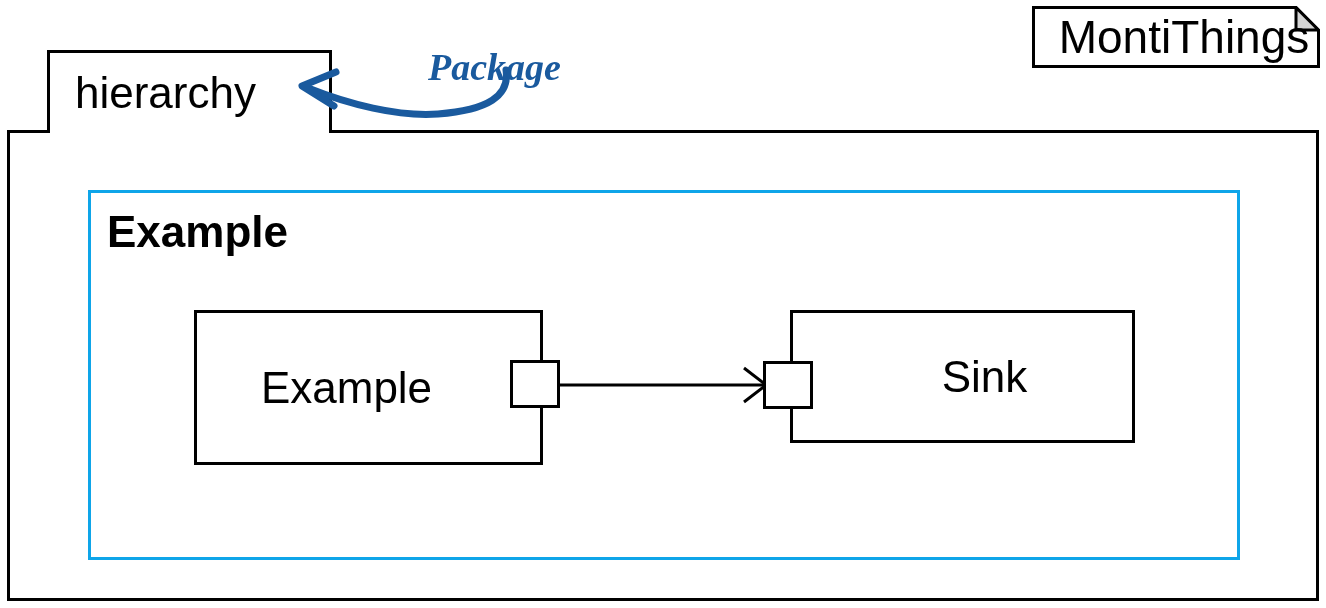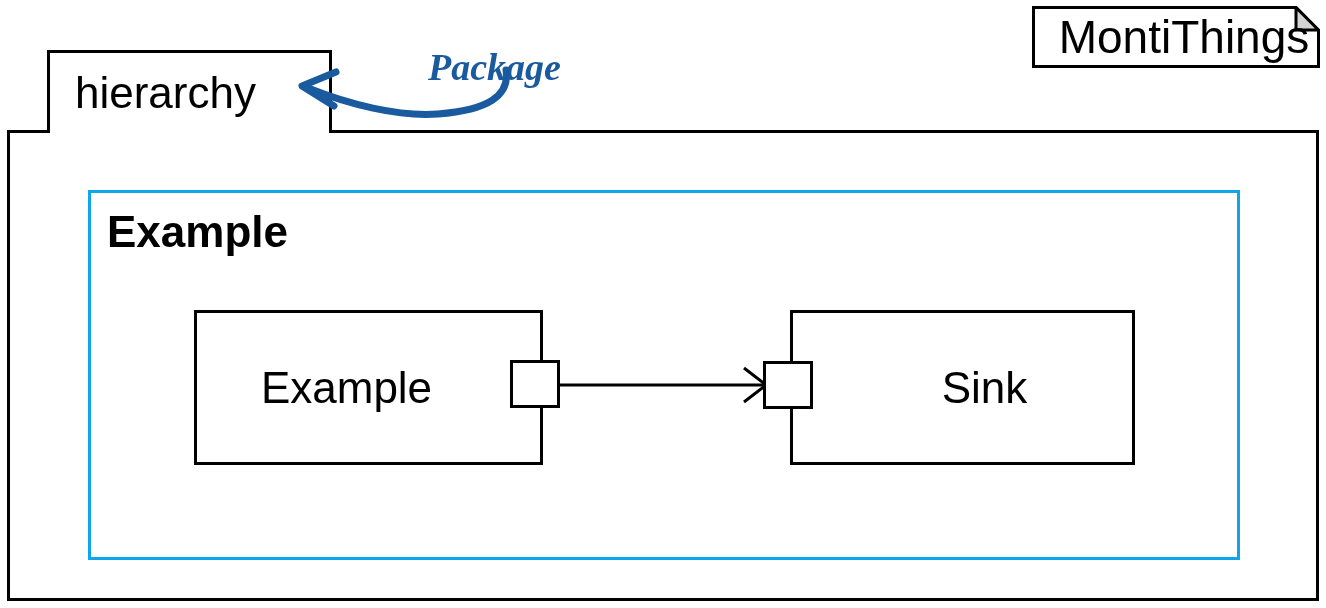--- a/index.html
+++ b/index.html
@@ -89,21 +89,21 @@
   #sub-source {
     left: 194px;
     top: 310px;
     width: 349px;
     height: 155px;
   }
   #sub-sink {
     left: 790px;
     top: 310px;
     width: 345px;
-    height: 155px;
+    height: 133px;
   }
   
   #sub-source .subcomponent-label { transform: translateX(-22px); }
   #sub-sink   .subcomponent-label { transform: translateX(22px); }
 
   
   .port {
     position: absolute;
     width: 50px;
     height: 48px;

